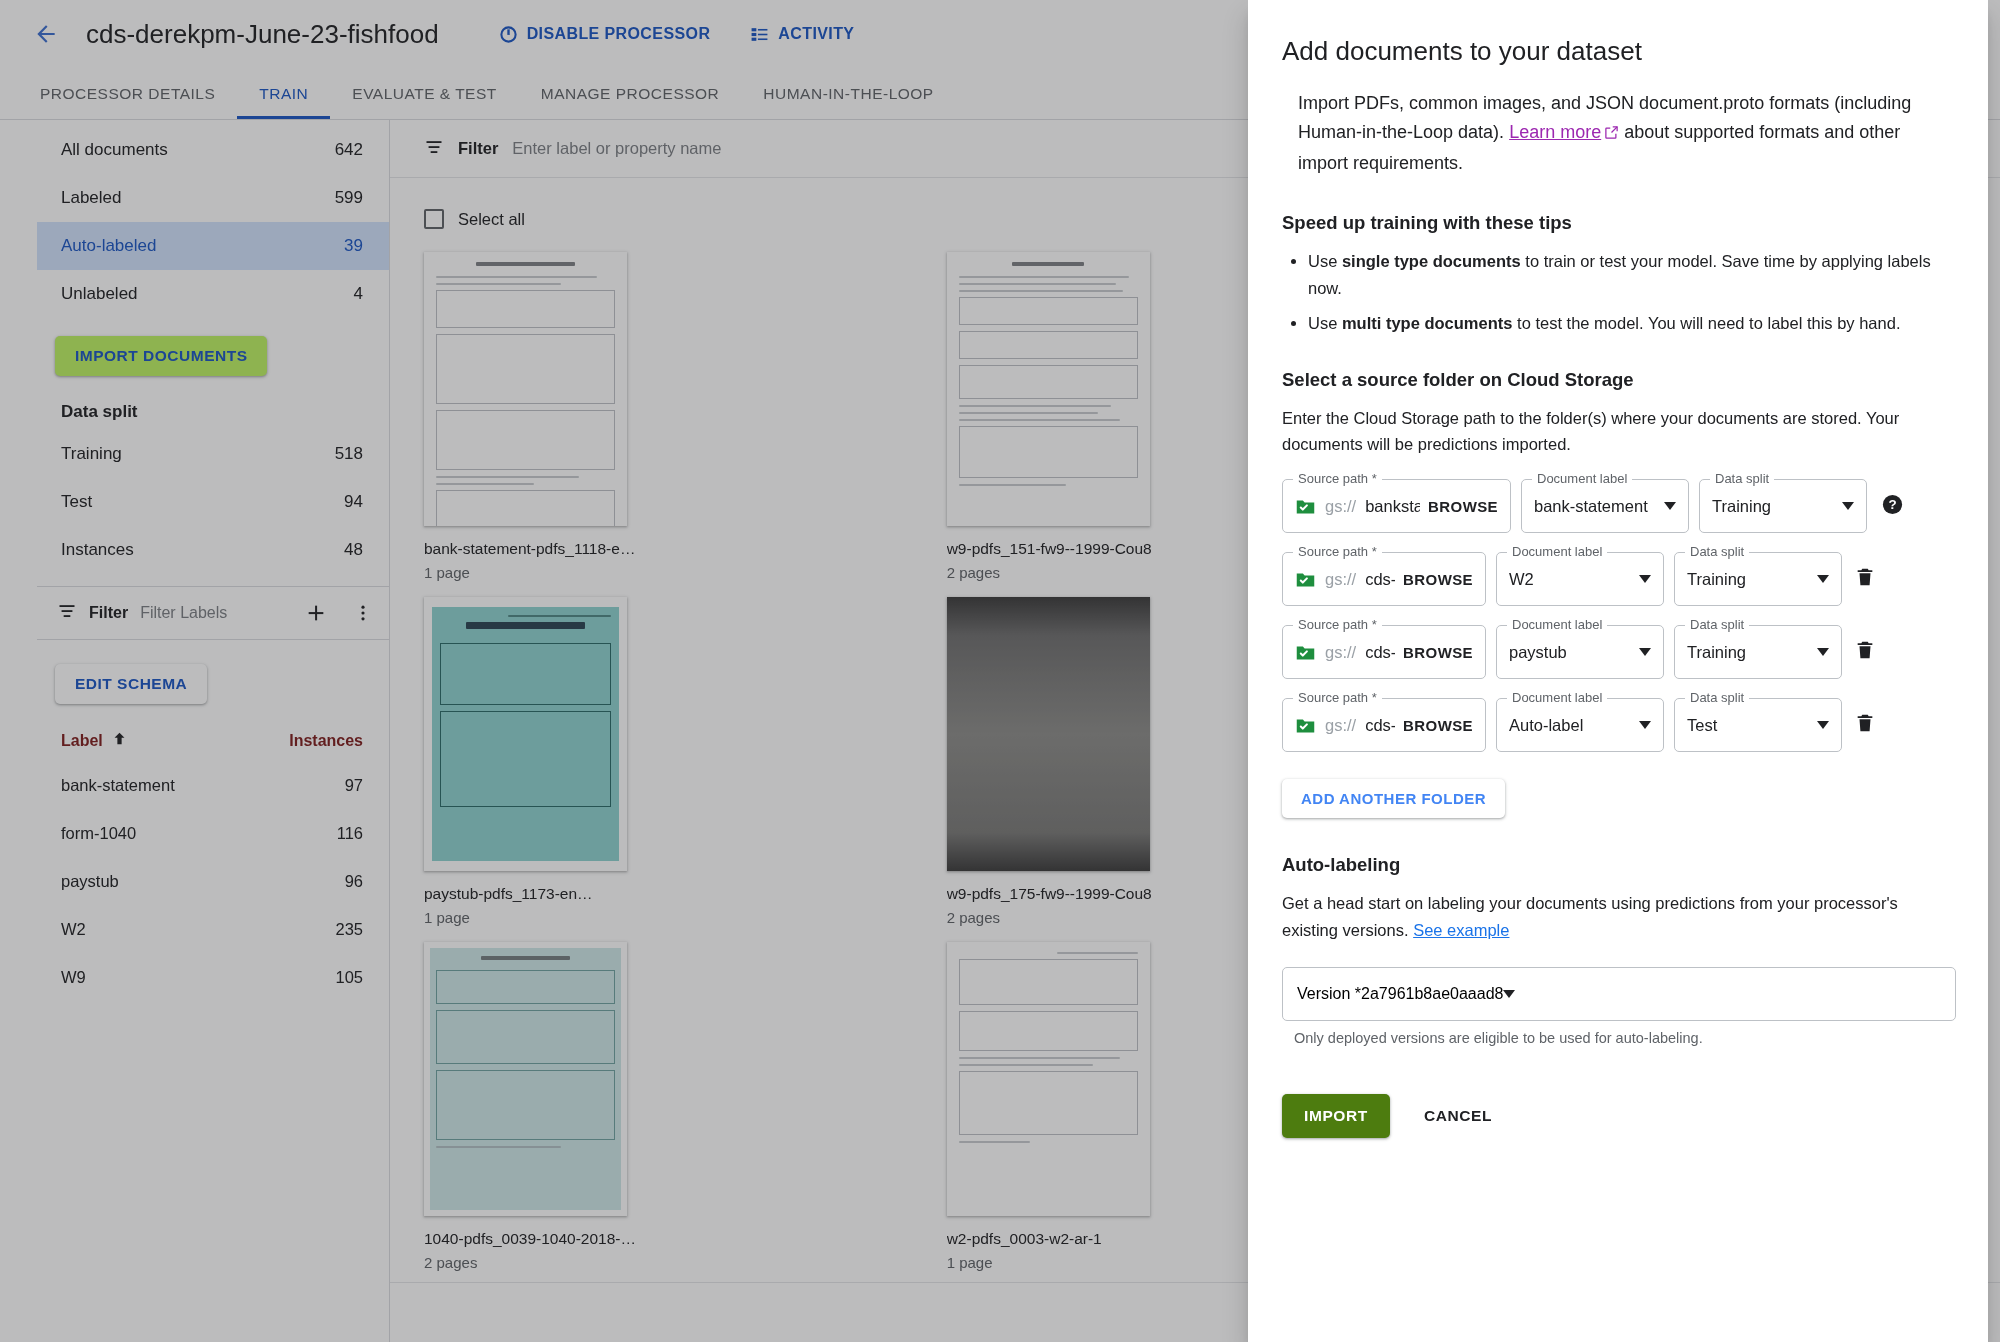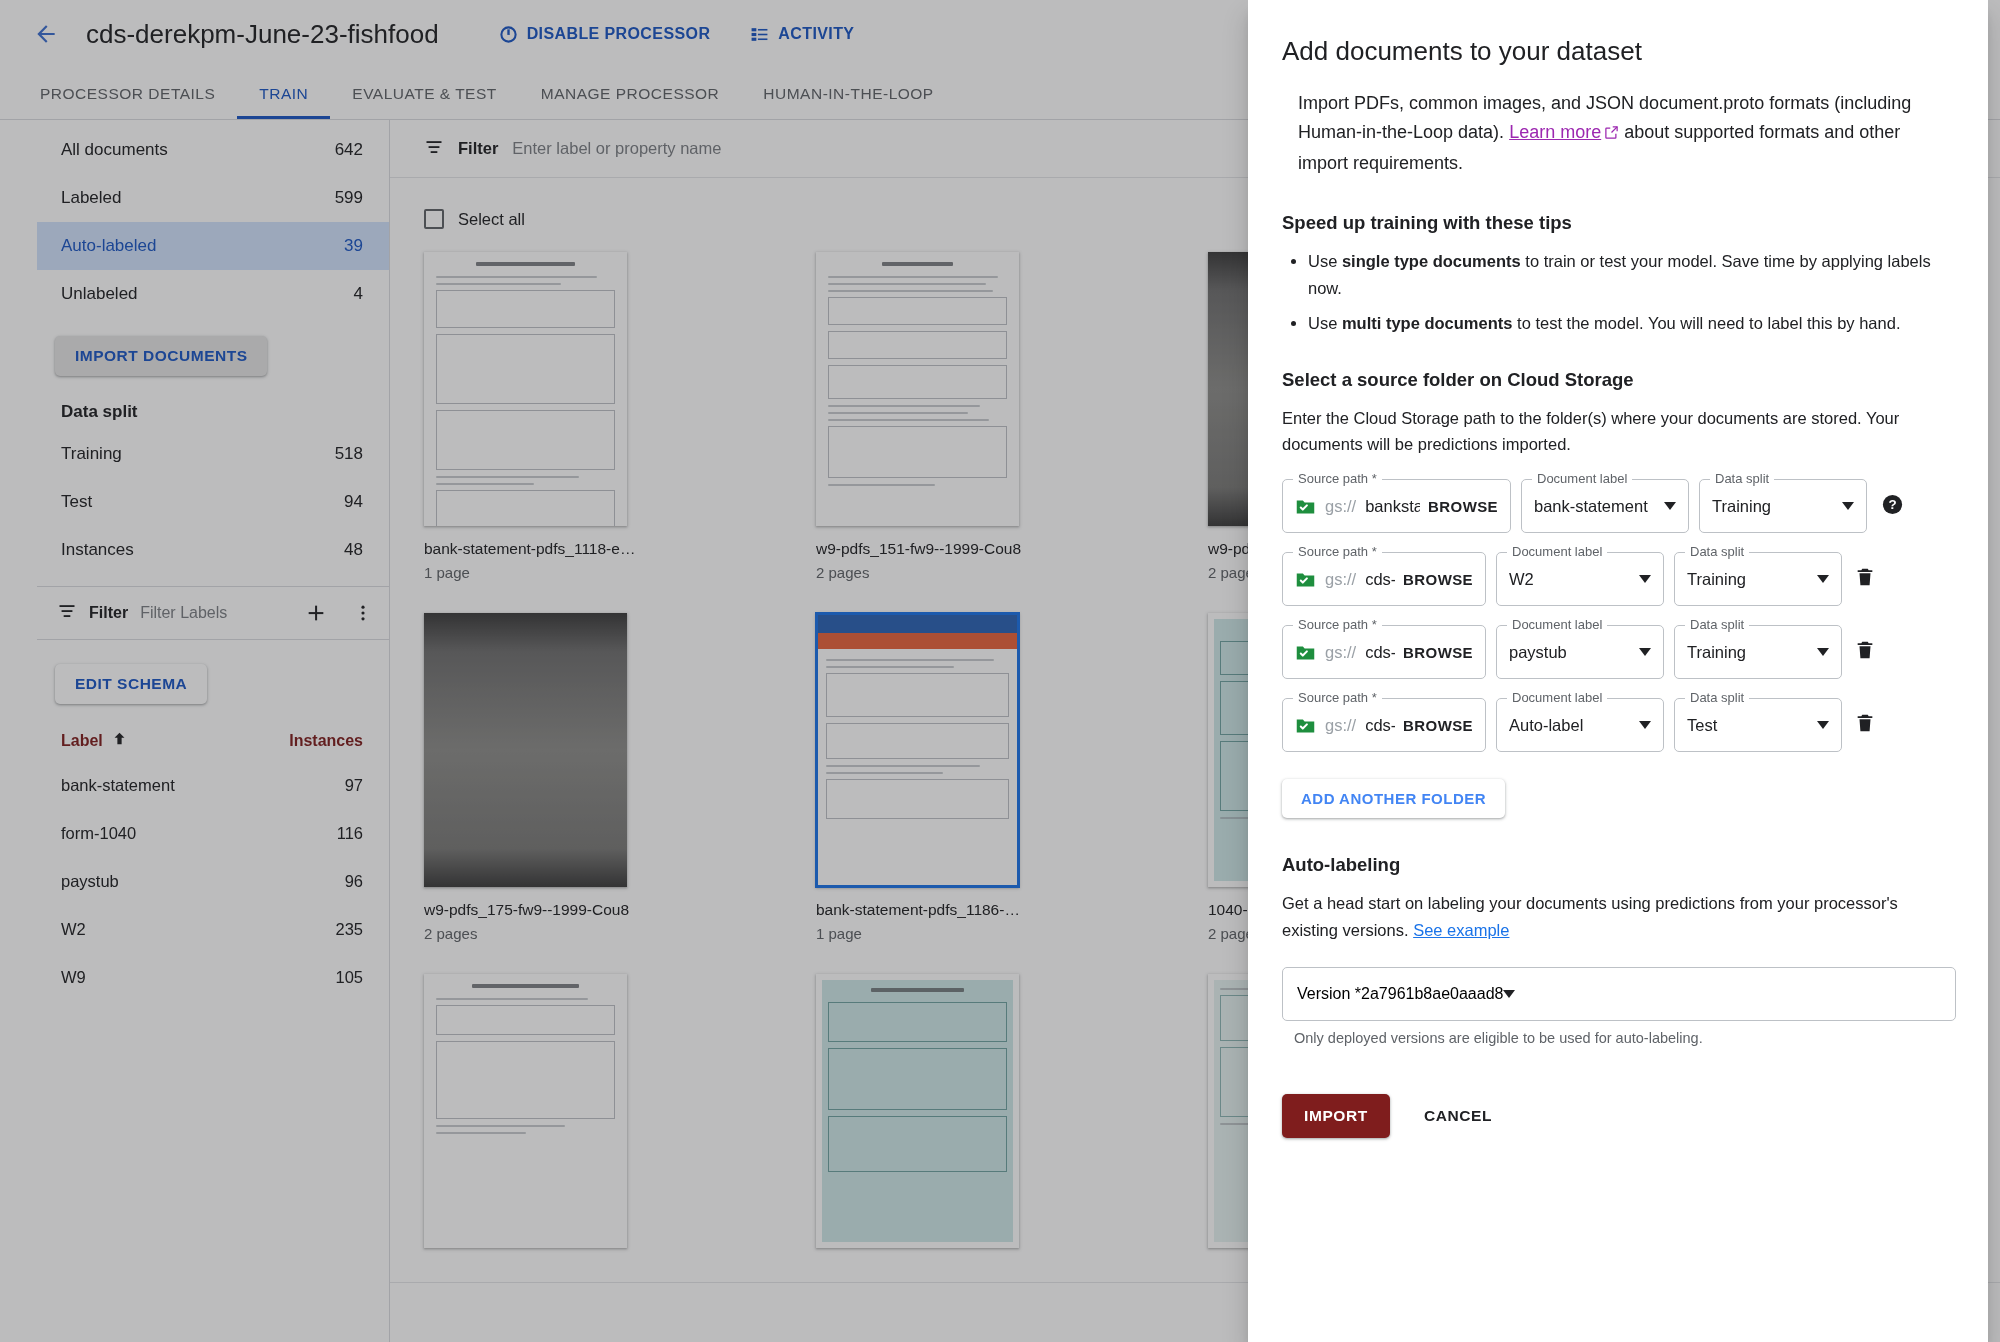--- a/index.html
+++ b/index.html
@@ -60,21 +60,21 @@
   }
   .side-row {
     height:48px; display:flex; align-items:center; justify-content:space-between;
     padding:0 26px 0 24px; font-size:17px; color:#202124;
   }
   .side-row.selected { background:#d2e3fc; color:#1a56c4; }
   .side-row.selected .side-count { color:#1a56c4; }
   .side-count { font-size:17px; color:#202124; }
   .import-btn {
     display:inline-block; margin:18px 0 10px 18px; padding:11px 20px;
-    border-radius:5px; background:#e5e5e5;
+    border-radius:5px; background:#bef264;
     box-shadow:0 1px 2px rgba(60,64,67,.3), 0 1px 3px 1px rgba(60,64,67,.15);
     color:#1a56c4; font-size:15.5px; font-weight:600; letter-spacing:.5px;
   }
   .side-head {
     padding:16px 24px 8px; font-size:17px; font-weight:700; color:#202124;
   }
   .filter-strip {
     display:flex; align-items:center; gap:12px; height:54px;
     border-top:1px solid #dadce0; border-bottom:1px solid #dadce0;
     margin-top:12px; padding:0 16px 0 20px;
@@ -109,21 +109,21 @@
   .selectall {
     height:50px; display:flex; align-items:center; gap:14px; padding:0 34px; margin-top:16px;
   }
   .cbox {
     width:20px; height:20px; border:2px solid #5f6368; border-radius:2px; flex:none;
   }
   .selectall span { font-size:16.5px; color:#202124; }
 
   .grid {
     flex:1; padding:8px 34px 0; display:grid;
-    grid-template-columns:repeat(4, 1fr); gap:16px 26px; align-content:start;
+    grid-template-columns:repeat(3, 1fr); gap:0 26px; align-content:start;
     overflow:hidden;
   }
   .card { padding-bottom:16px; }
   .thumb {
     width:203px; height:274px; background:#fff;
     box-shadow:0 1px 2px rgba(60,64,67,.3), 0 1px 3px 1px rgba(60,64,67,.15);
     overflow:hidden; position:relative;
   }
   .thumb.sel { outline:3px solid #1a73e8; outline-offset:-2px; }
   .fname {
@@ -200,21 +200,21 @@
     color:#4285f4; font-size:15px; font-weight:700; letter-spacing:.5px;
   }
   .verfield {
     position:relative; border:1px solid #bdc1c6; border-radius:5px; height:54px;
     display:flex; align-items:center; padding:0 14px; width:100%;
   }
   .hint { font-size:14.5px; color:#5f6368; margin:9px 0 0 12px; }
 
   .actions { display:flex; align-items:center; gap:24px; margin-top:48px; }
   .btn-primary {
-    background:#7f1d1d; color:#fff; font-size:15.5px; font-weight:700; letter-spacing:.6px;
+    background:#4d7c0f; color:#fff; font-size:15.5px; font-weight:700; letter-spacing:.6px;
     padding:13px 22px; border-radius:5px;
     box-shadow:0 1px 2px rgba(60,64,67,.3), 0 1px 3px 1px rgba(60,64,67,.15);
   }
   .btn-text { color:#202124; font-size:15.5px; font-weight:700; letter-spacing:.6px; padding:13px 10px; }
 </style>
 </head>
 <body>
 
 <div id="app">
 

